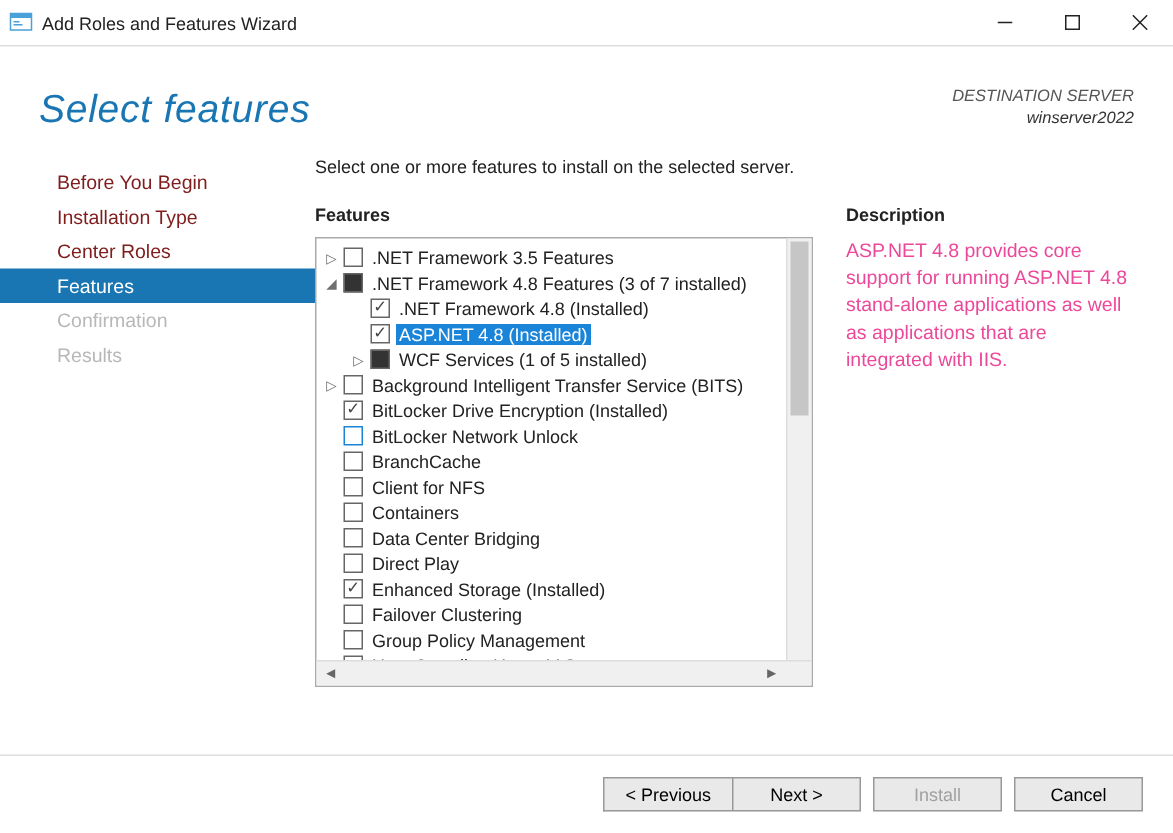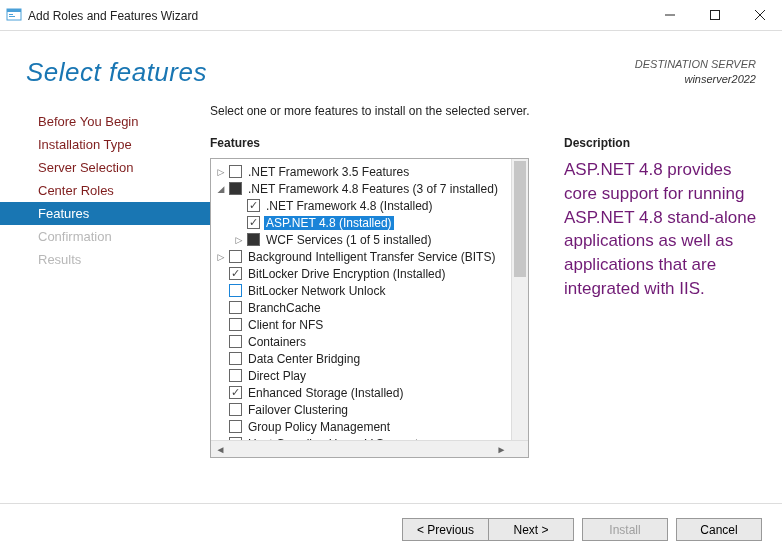--- a/index.html
+++ b/index.html
@@ -20,38 +20,38 @@
   .dest .server { color:#333; }
   .body { display:flex; padding:0 0 0 0; }
   .sidebar { width:210px; padding:8px 0 0 0; }
   .sidebar-item { padding:4px 20px 4px 38px; font-size:13px; color:#7f1d1d; cursor:pointer; }
   .sidebar-item.active { background:#1976b3; color:#fff; }
   .sidebar-item.disabled { color:#b8b8b8; cursor:default; }
   .main { flex:1; padding:2px 24px 0 0; }
   .instruction { font-size:12px; margin-bottom:18px; }
   .columns { display:flex; gap:22px; }
   .features-col { flex:1; min-width:0; }
-  .desc-col { width:194px;margin-left:13px; }
+  .desc-col { width:194px; }
   .section-label { font-size:12px; font-weight:600; margin-bottom:8px; }
   .tree-wrap { border:1px solid #aaa; height:300px; position:relative; display:flex; flex-direction:column; background:#fff; }
   .tree-scroll { flex:1; overflow:hidden; position:relative; padding:4px 0; }
   .tree-row { display:flex; align-items:center; height:17px; padding-left:4px; white-space:nowrap; font-size:12px; }
   .expander { width:12px; text-align:center; color:#707070; font-size:9px; display:inline-block; }
   .chk { width:13px; height:13px; border:1px solid #666; margin:0 4px 0 2px; display:inline-flex; align-items:center; justify-content:center; background:#fff; flex:0 0 auto; }
   .chk.checked::after { content:"✓"; font-size:11px; line-height:1; color:#444; }
   .chk.filled { background:#333; }
   .chk.blue { border-color:#1a84d8; }
   .row-label { padding:0 2px; }
   .row-label.selected { background:#1a84d8; color:#fff; }
   .vscroll { position:absolute; right:0; top:0; bottom:17px; width:17px; background:#f0f0f0; border-left:1px solid #ddd; }
   .vscroll-thumb { position:absolute; left:2px; right:2px; top:2px; height:116px; background:#c6c6c6; }
   .hscroll-row { height:17px; background:#f0f0f0; border-top:1px solid #ddd; display:flex; align-items:center; justify-content:space-between; padding:0 2px; }
   .hscroll-arrow { width:15px; text-align:center; color:#666; font-size:10px; }
   .hscroll-arrow.right { margin-right:17px; }
-  .description-text { font-size:17px; color:#701a75; line-height:1.4; }
+  .description-text { font-size:13px; color:#ec4899; line-height:1.4; }
   .footer { position:absolute; left:0; right:0; bottom:0; height:52px; border-top:1px solid #ddd; display:flex; justify-content:flex-end; align-items:center; padding:0 20px; gap:8px; background:#fff; }
   .dlg-btn { width:86px; height:23px; border:1px solid #999; background:#e9e9e9; font-size:12px; font-family:inherit; cursor:pointer; }
   .dlg-btn:disabled { color:#a0a0a0; cursor:default; }
   .btn-pair { display:flex; }
   .btn-pair .dlg-btn:first-child { border-right:none; }
 </style>
 </head>
 <body>
 
 <div class="window">
@@ -92,21 +92,20 @@
     <div class="dest">
       <div class="label">DESTINATION SERVER</div>
       <div class="server">winserver2022</div>
     </div>
   </div>
 
   <div class="body">
     <div class="sidebar" id="sidebar">
         <div class="sidebar-item">Before You Begin</div>
         <div class="sidebar-item">Installation Type</div>
-        <div class="sidebar-item">Server Selection</div>
         <div class="sidebar-item">Center Roles</div>
         <div class="sidebar-item active">Features</div>
         <div class="sidebar-item disabled">Confirmation</div>
         <div class="sidebar-item disabled">Results</div>
       </div>
 
     <div class="main">
       <div class="instruction">Select one or more features to install on the selected server.</div>
 
       <div class="columns">

